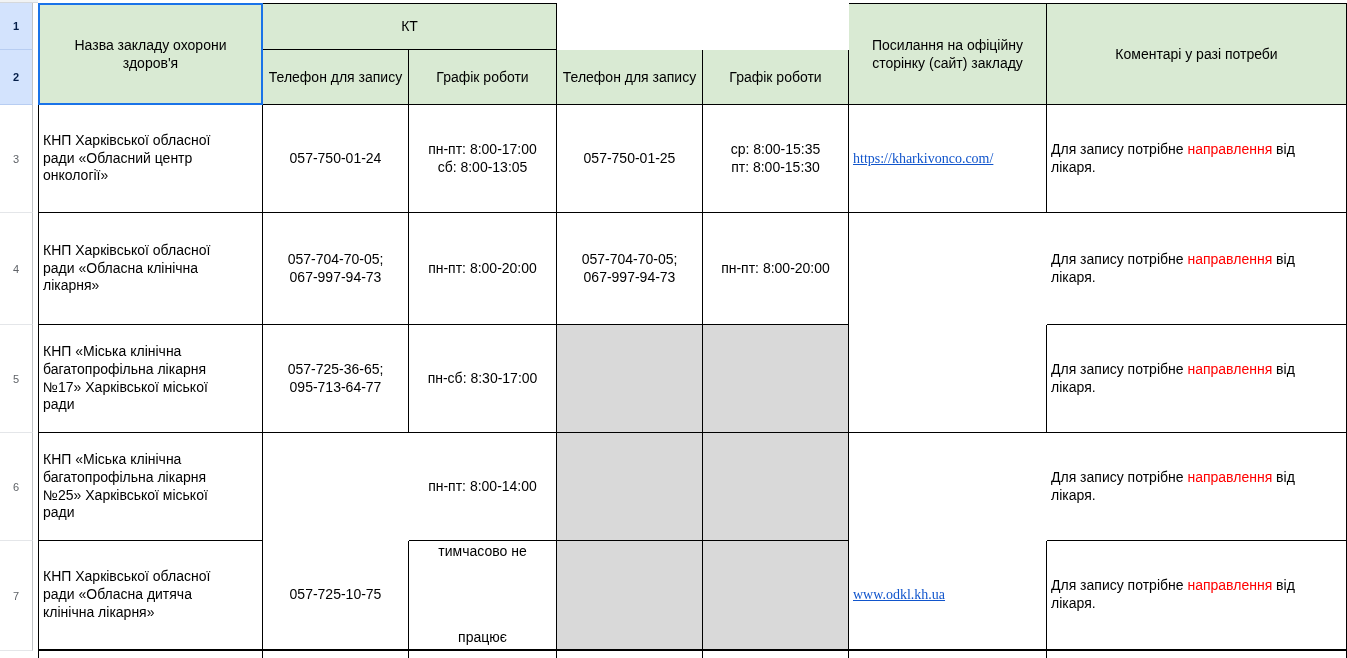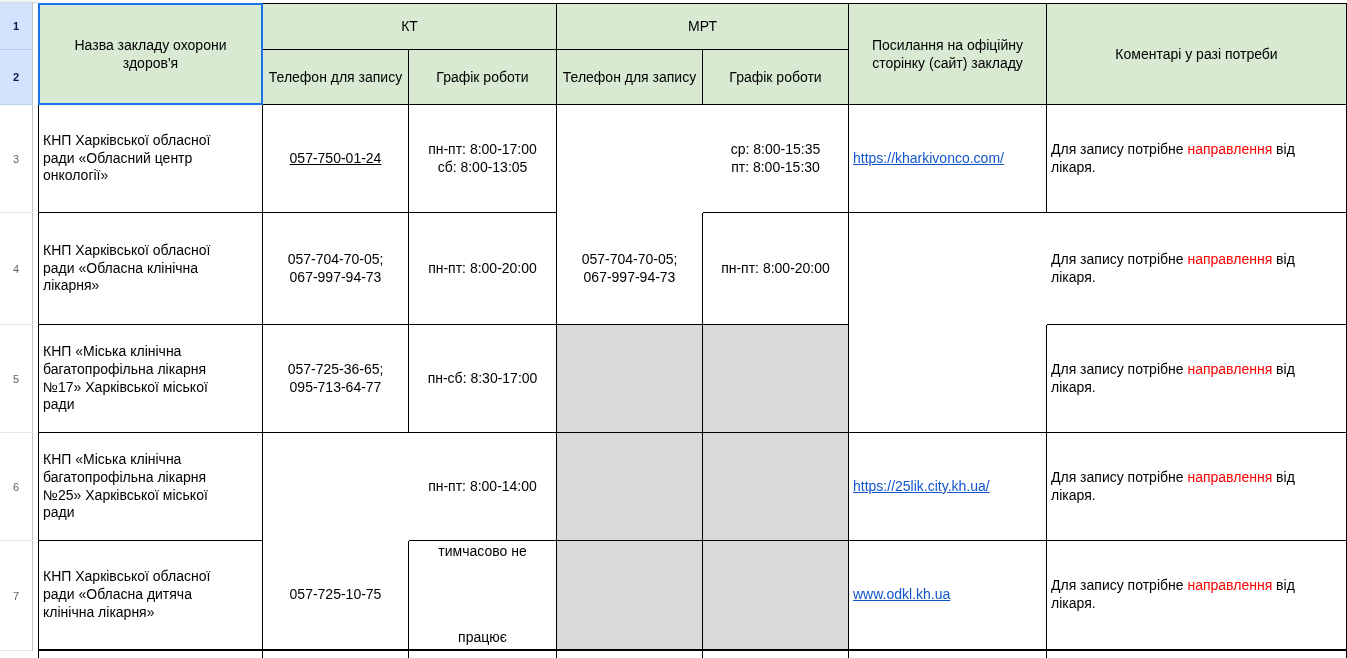--- a/index.html
+++ b/index.html
@@ -50,55 +50,57 @@
     border-right: 1px solid var(--grid-border,#000);
     border-bottom: 1px solid var(--grid-border,#000);
     display: flex; flex-direction: column; justify-content: center;
     line-height: 1.28; padding: 2px 4px; background: #fff;
   }
   .col-a { border-left: 1px solid var(--grid-border,#000); }
   .center { align-items: center; text-align: center; padding: 2px 2px; }
   .left { align-items: flex-start; text-align: left; padding-right: 3px; }
   .gray { background: var(--disabled-cell-bg, #d9d9d9); }
   .thick { border-bottom-width: 2px; }
-  .cell a { color: var(--link-text, #1155cc); text-decoration: underline; word-break: break-all; }
+  .cell a { color: var(--link-text, #1155cc); text-decoration: underline; word-break: break-all; font-family: Liberation Serif, serif; }
   .red { color: var(--warning-text, #ff0000); }
   .sliver { grid-row: 9; border-right: 1px solid var(--grid-border,#000); background: #fff; }
 </style>
 </head>
 <body>
 
 <div class="sheet">
   <div class="strip-corner"></div>
   <div class="strip-top"></div>
 
   <div class="rownum sel rn1">1</div>
   <div class="rownum sel rn2">2</div>
 
   <div class="hcell h-kt">КТ</div>
   <div class="hcell h-facility">Назва закладу охорони здоров'я</div>
-  <div class="hcell h-mrt">МРТ</div>
   <div class="hcell h-link">Посилання на офіційну сторінку (сайт) закладу</div>
   <div class="hcell h-comments">Коментарі у разі потреби</div>
   <div class="hcell h-kt-phone">Телефон для запису</div>
   <div class="hcell h-kt-sched">Графік роботи</div>
   <div class="hcell h-mrt-phone">Телефон для запису</div>
   <div class="hcell h-mrt-sched">Графік роботи</div>
 <div class="rownum" style="grid-area: 4 / 1;">3</div>
     <div class="cell left col-a" style="grid-area: 4 / 3;">
       <div>КНП Харківської обласної</div>
       <div>ради «Обласний центр</div>
       <div>онкології»</div>
     </div>
-    <div class="cell center" style="grid-area: 4 / 4; text-decoration: underline;">
+    <div class="cell center" style="grid-area: 4 / 4;">
       <div>057-750-01-24</div>
     </div>
     <div class="cell center" style="grid-area: 4 / 5;">
       <div>пн-пт: 8:00-17:00</div>
       <div>сб: 8:00-13:05</div>
+    </div>
+    <div class="cell center" style="grid-area: 4 / 6;">
+      <div>057-750-01-25</div>
     </div>
     <div class="cell center" style="grid-area: 4 / 7;">
       <div>ср: 8:00-15:35</div>
       <div>пт: 8:00-15:30</div>
     </div>
     <div class="cell left" style="grid-area: 4 / 8;">
       <a href="#">https://kharkivonco.com/</a>
     </div>
     <div class="cell left" style="grid-area: 4 / 9;">
       <div><span>Для запису потрібне </span><span class="red">направлення</span><span> від лікаря.</span></div>
@@ -151,23 +153,20 @@
       <div>КНП «Міська клінічна</div>
       <div>багатопрофільна лікарня</div>
       <div>№25» Харківської міської</div>
       <div>ради</div>
     </div>
     <div class="cell center" style="grid-area: 7 / 5; justify-content: center;">
       <div>пн-пт: 8:00-14:00</div>
     </div>
     <div class="cell center gray" style="grid-area: 7 / 6;"></div>
     <div class="cell center gray" style="grid-area: 7 / 7;"></div>
-    <div class="cell left" style="grid-area: 7 / 8;">
-      <a href="#">https://25lik.city.kh.ua/</a>
-    </div>
     <div class="cell left" style="grid-area: 7 / 9;">
       <div><span>Для запису потрібне </span><span class="red">направлення</span><span> від лікаря.</span></div>
     </div>
     <div class="rownum" style="grid-area: 8 / 1;">7</div>
     <div class="cell left col-a thick" style="grid-area: 8 / 3;">
       <div>КНП Харківської обласної</div>
       <div>ради «Обласна дитяча</div>
       <div>клінічна лікарня»</div>
     </div>
     <div class="cell center thick" style="grid-area: 8 / 4;">

